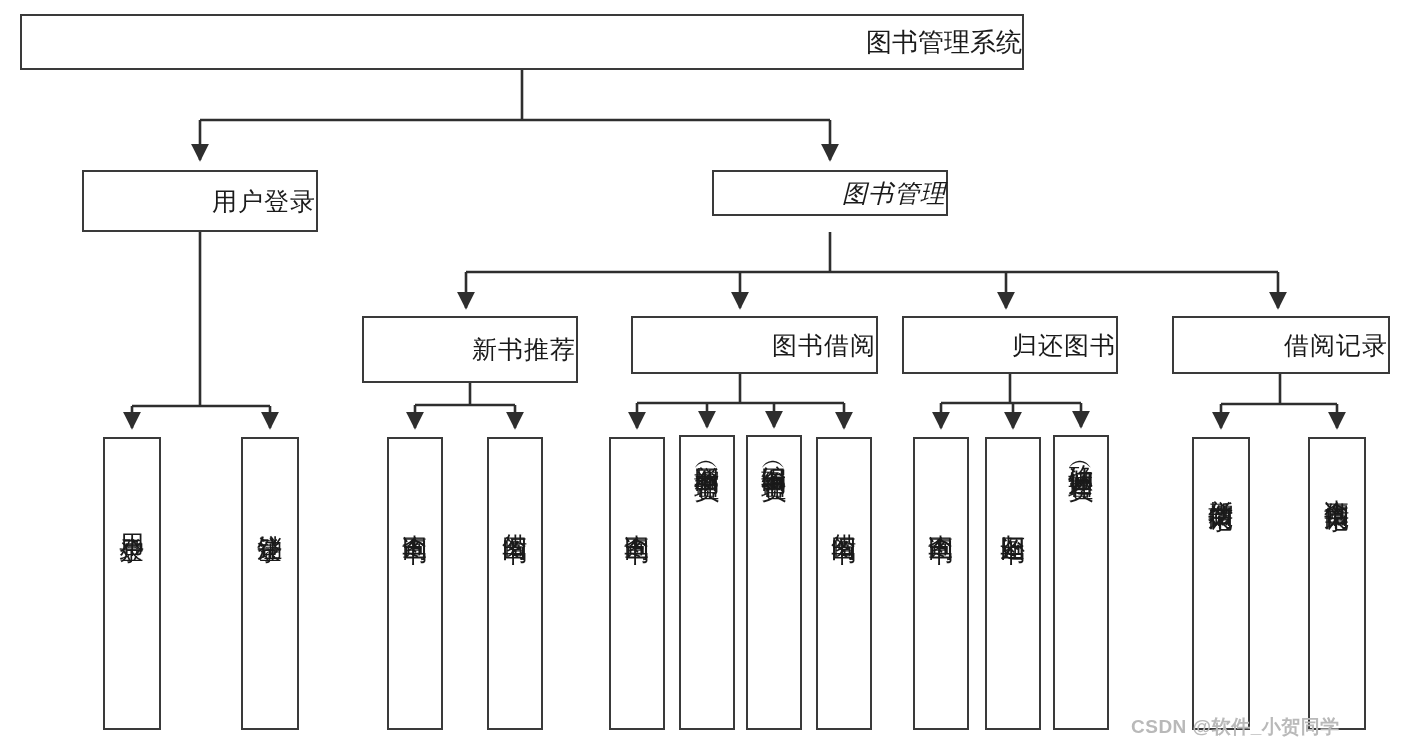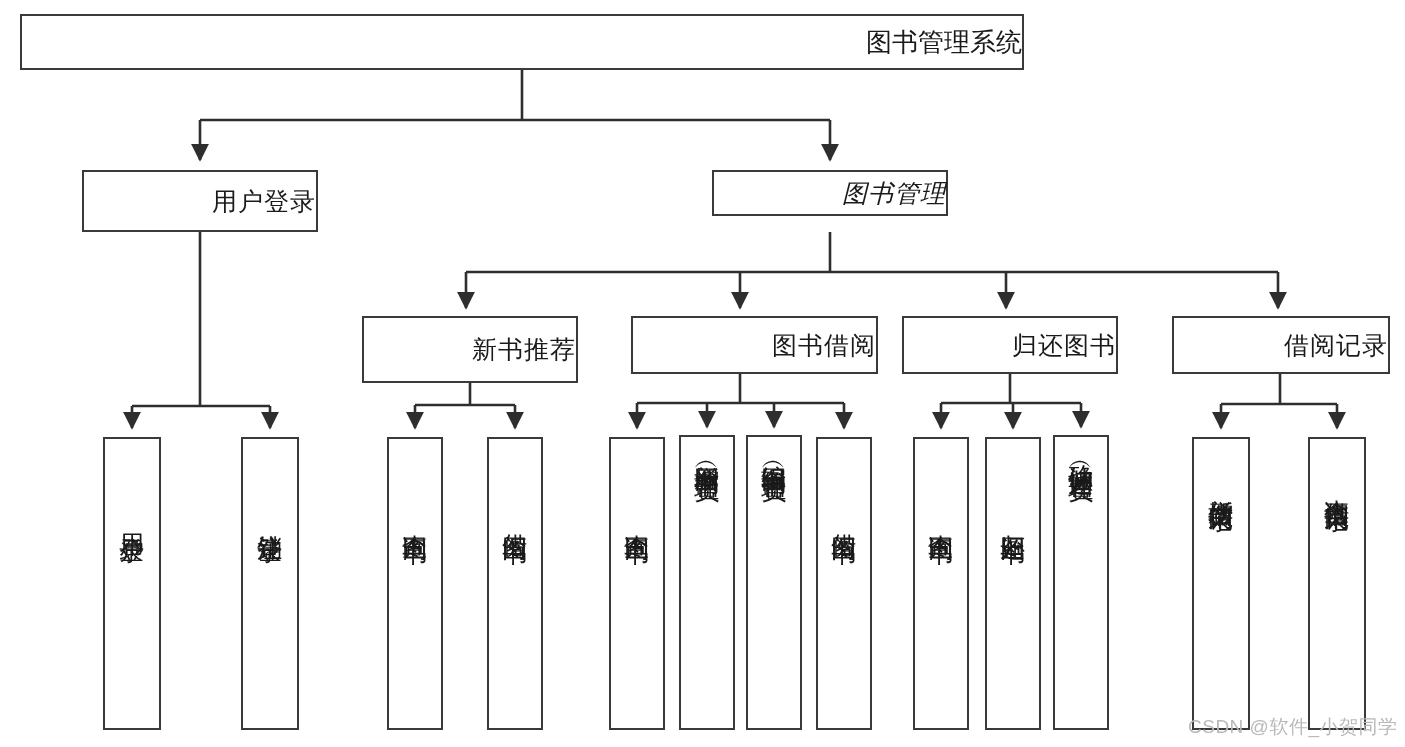--- a/index.html
+++ b/index.html
@@ -52,26 +52,27 @@
     font-size: 25px;
     line-height: 1.06;
     letter-spacing: 2px;
     white-space: nowrap;
   }
   .node.v.mid .vtext {
     margin-top: 0;
   }
   .watermark {
     position: absolute;
-    left: 1188px;
+    left: 1131px;
     top: 714px;
     font-size: 19px;
     color: #b9b9b9;
     white-space: nowrap;
     letter-spacing: 0.5px;
+    font-weight: bold;
   }
 </style>
 </head>
 <body>
 
 <div id="canvas">
 
   <svg id="edges" viewBox="0 0 1405 747" xmlns="http://www.w3.org/2000/svg">
     <defs>
       <marker id="arrow" viewBox="0 0 10 10" refX="9" refY="5" markerWidth="7" markerHeight="7" orient="auto-start-reverse">

